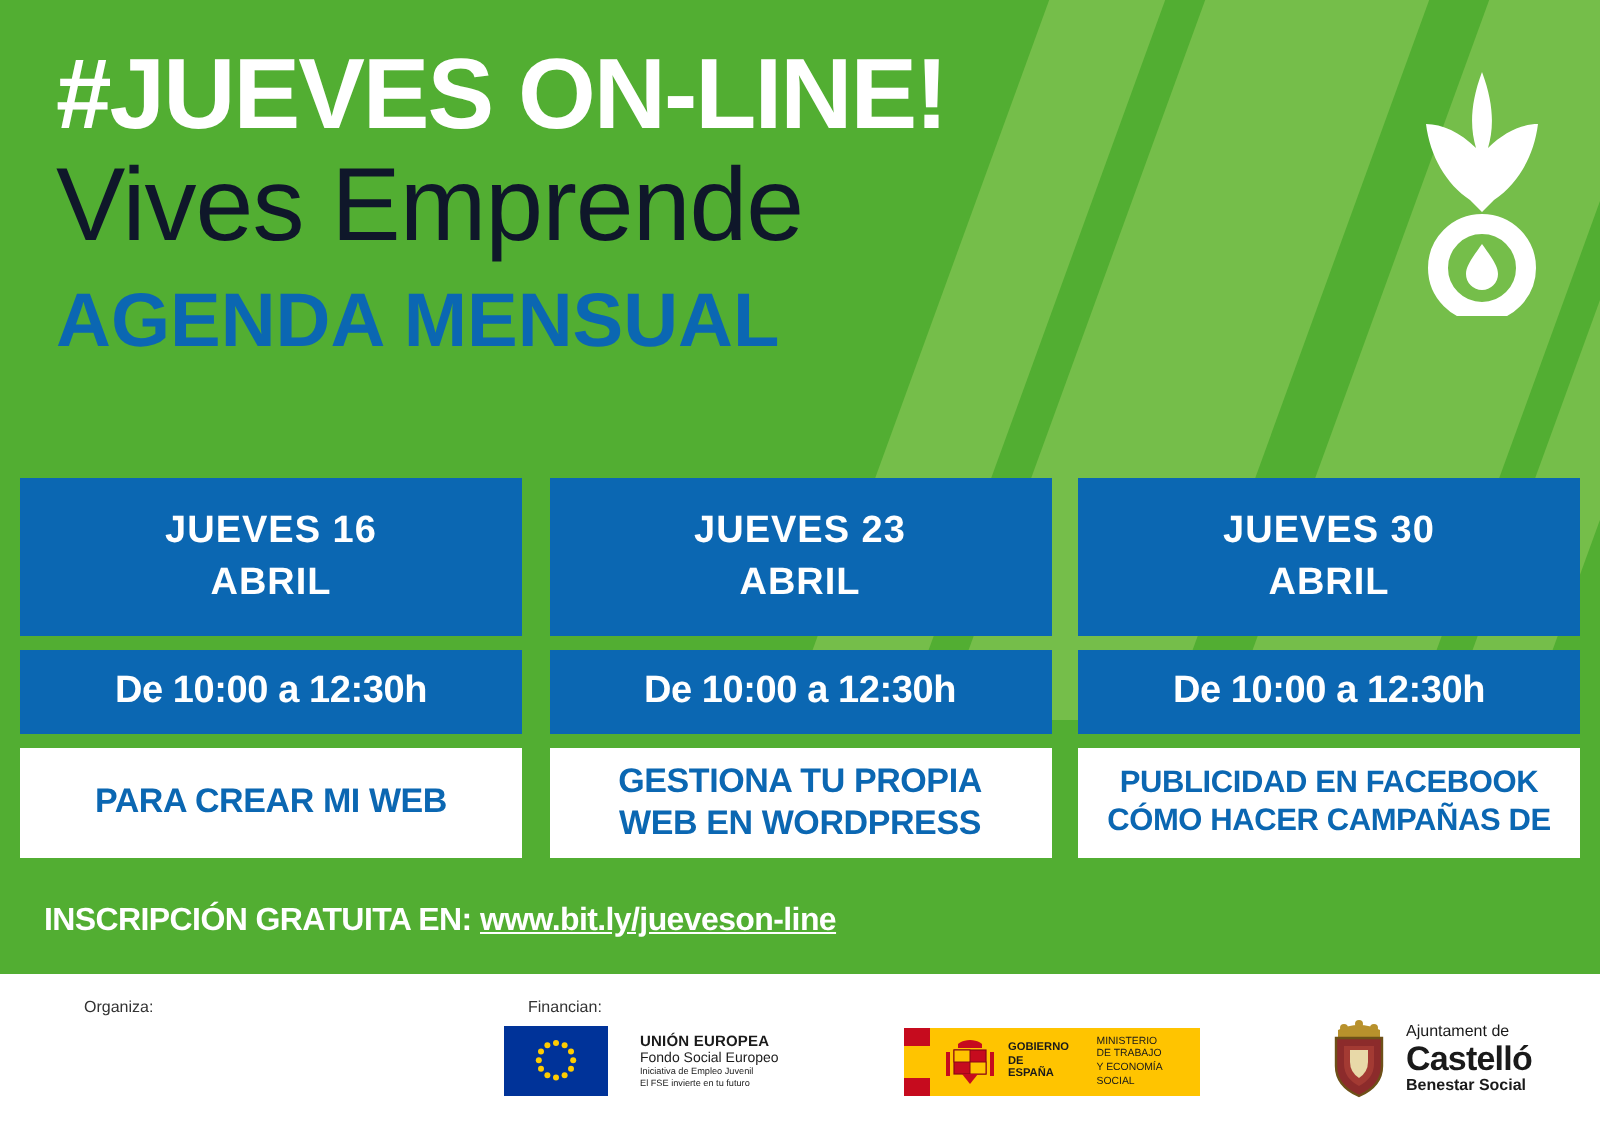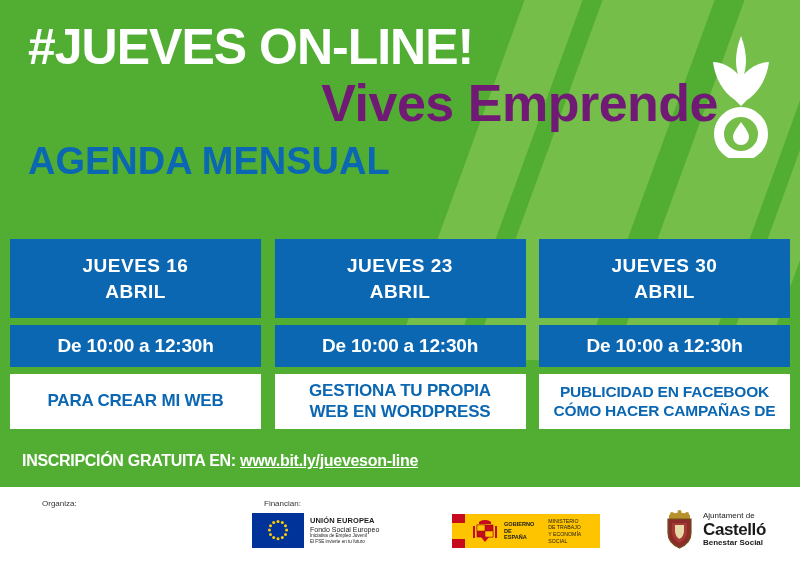--- a/index.html
+++ b/index.html
@@ -25,24 +25,23 @@
   .s3 { left: 690px; width: 92px; }
   .s4 { left: 800px; width: 40px; }
 
   
   .head { position: absolute; left: 28px; top: 22px; width: 690px; }
   .h1 {
     color: #ffffff; font-size: 50px; font-weight: bold;
     letter-spacing: -1px; line-height: 1.02; white-space: nowrap;
   }
   .h2 {
-    color: #701a75; font-size: 52px; font-weight: bold;
+    color: #0f172a; font-size: 52px; font-weight: normal;
     letter-spacing: -0.5px; line-height: 1.08; margin-top: 2px;
     white-space: nowrap;
-    text-align: right;
   }
   .h3 {
     color: #0b67b2; font-size: 38px; font-weight: bold;
     letter-spacing: 0px; line-height: 1.1; margin-top: 10px;
     white-space: nowrap;
   }
 
   
   .mark { position: absolute; left: 705px; top: 30px; width: 72px; height: 128px; }
 
@@ -98,21 +97,21 @@
               display: flex; align-items: center; }
   .ach-txt-l { text-align: right; color: #4a4a4a; font-size: 14px; font-weight: bold;
                line-height: 1.0; letter-spacing: -0.4px; width: 84px; }
   .ach-txt-l div:first-child { font-size: 16px; }
   .ach-txt-r { text-align: left; color: #4a4a4a; font-size: 14px; font-weight: bold;
                line-height: 1.0; letter-spacing: -0.4px; width: 84px; }
   .ach-txt-r div:first-child { font-size: 16px; }
   .ach-mini { width: 36px; height: 42px; position: relative; }
 
   
-  .eu { position: absolute; left: 252px; top: 26px; display: flex; align-items: center; gap: 6px; }
+  .eu { position: absolute; left: 252px; top: 26px; display: flex; align-items: center; gap: 16px; }
   .eu-flag { width: 52px; height: 35px; background: #003399; position: relative; }
   .eu-text { line-height: 1.12; }
   .eu-t1 { font-size: 7.5px; font-weight: bold; color: #1a1a1a; letter-spacing: 0.1px; }
   .eu-t2 { font-size: 7px; color: #1a1a1a; }
   .eu-t3 { font-size: 4.6px; color: #1a1a1a; }
   .eu-t4 { font-size: 4.6px; color: #1a1a1a; }
 
   
   .gob { position: absolute; left: 452px; top: 27px; width: 148px; height: 34px;
          display: flex; align-items: stretch; }

